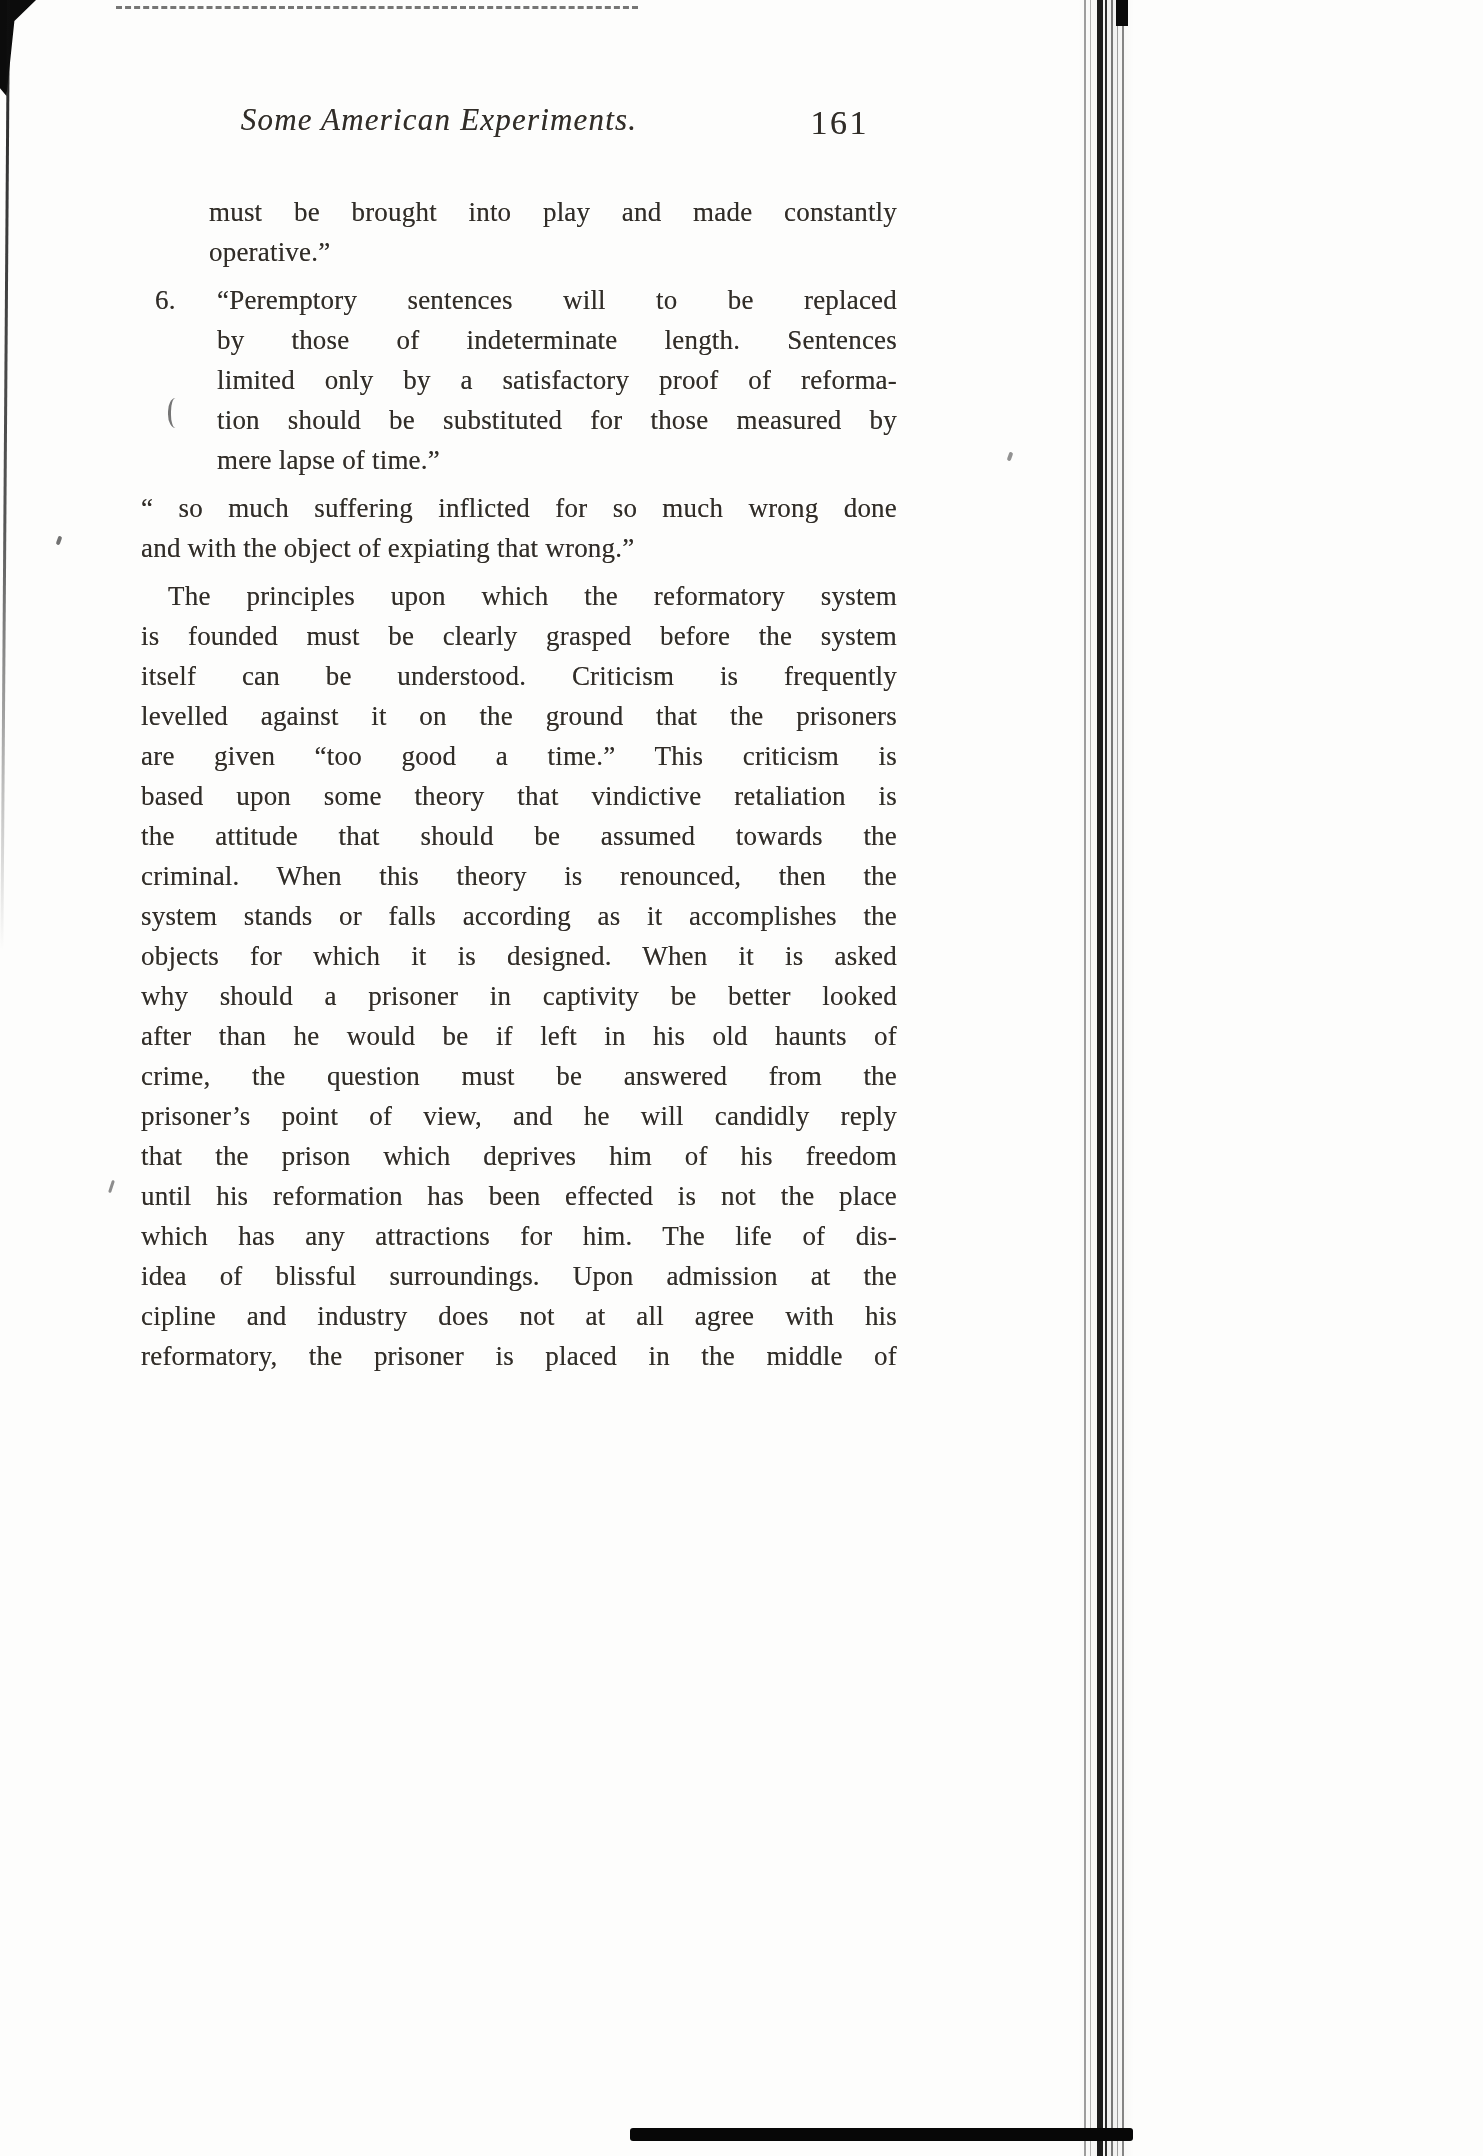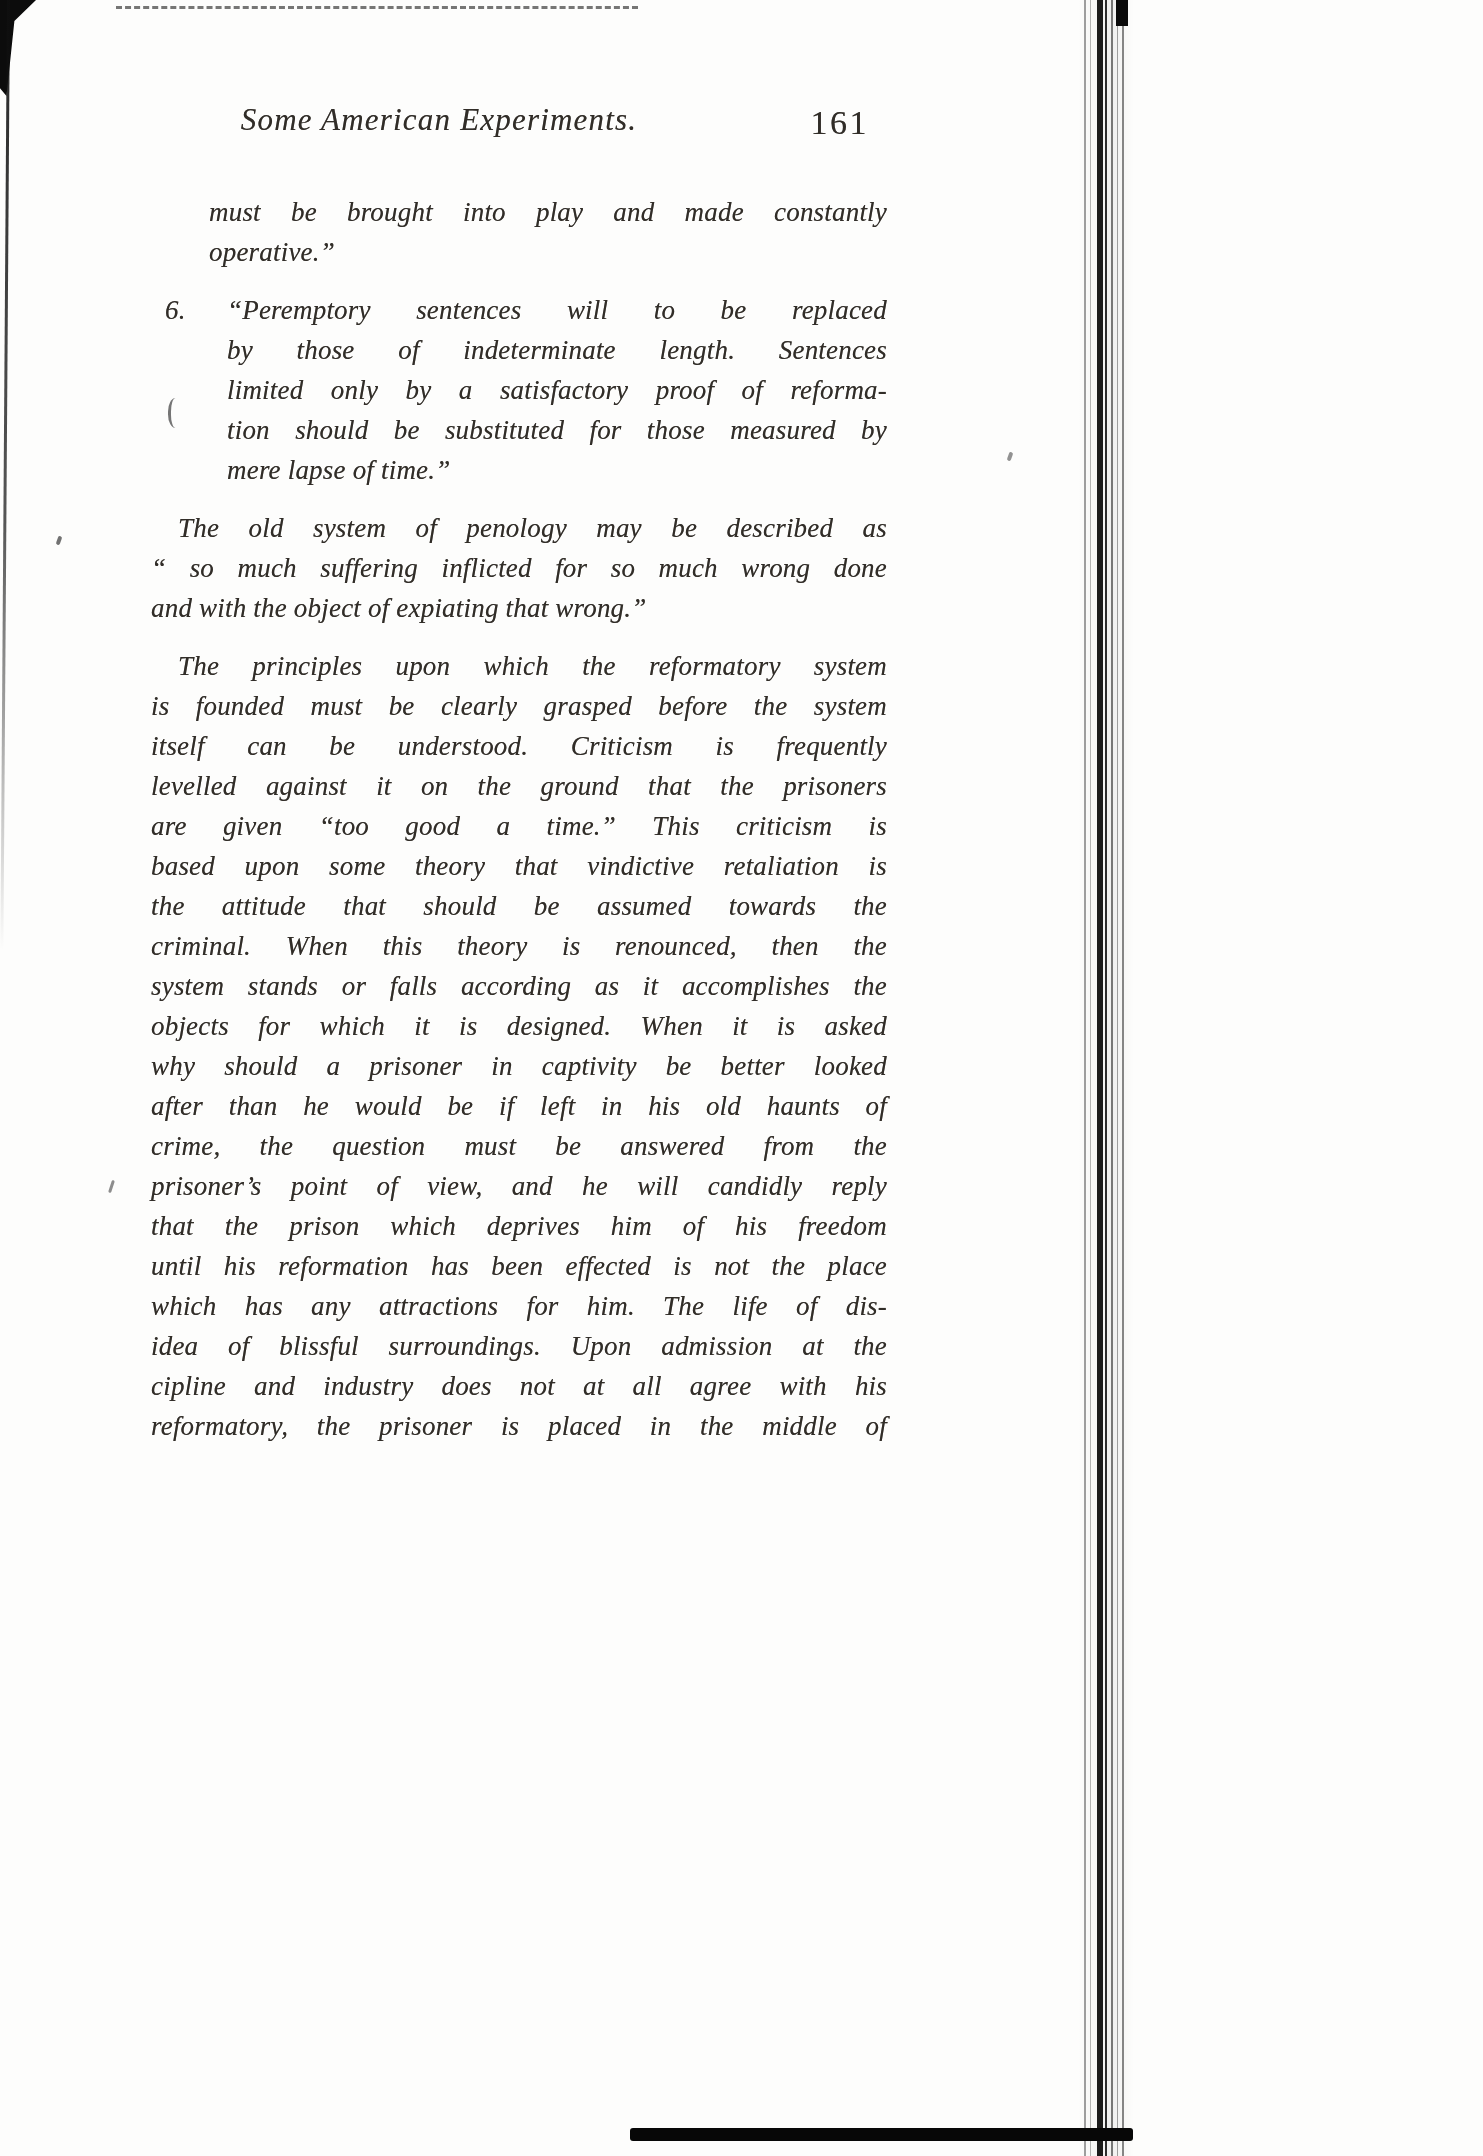--- a/index.html
+++ b/index.html
@@ -25,21 +25,21 @@
   }
   .header{position:relative;height:46px;margin-bottom:46px;}
   .header-title{
     position:absolute;left:0;top:0;width:612px;text-align:center;
     font-style:italic;font-size:31px;letter-spacing:1.2px;
   }
   .page-number{
     position:absolute;right:36px;top:3px;font-size:34px;letter-spacing:2.5px;
   }
 
-  .para{margin:18px;font-style:italic;}
+  .para{margin:8px;}
   .line{text-align:justify;text-align-last:justify;}
   .line.last{text-align-last:left;}
   .para.justify-last .line.last{text-align-last:justify;}
   .para.quote-indent{margin-left:76px;}
   .para.numbered{position:relative;padding-left:76px;}
   .item-number{position:absolute;left:14px;top:0;}
   .para.body .line.first{text-indent:27px;}
 
   
   .corner-tear{
@@ -123,21 +123,20 @@
         </div>
         <div class="para numbered">
           <span class="item-number">6.</span>
           <div class="line">“Peremptory sentences will to be replaced</div>
           <div class="line">by those of indeterminate length.  Sentences</div>
           <div class="line">limited only by a satisfactory proof of reforma-</div>
           <div class="line">tion should be substituted for those measured by</div>
           <div class="line last">mere lapse of time.”</div>
         </div>
         <div class="para body">
-          <div class="line first">The old system of penology may be described as</div>
           <div class="line">“ so much suffering inflicted for so much wrong done</div>
           <div class="line last">and with the object of expiating that wrong.”</div>
         </div>
         <div class="para body justify-last">
           <div class="line first">The principles upon which the reformatory system</div>
           <div class="line">is founded must be clearly grasped before the system</div>
           <div class="line">itself can be understood.  Criticism is frequently</div>
           <div class="line">levelled against it on the ground that the prisoners</div>
           <div class="line">are given “too good a time.”  This criticism is</div>
           <div class="line">based upon some theory that vindictive retaliation is</div>

